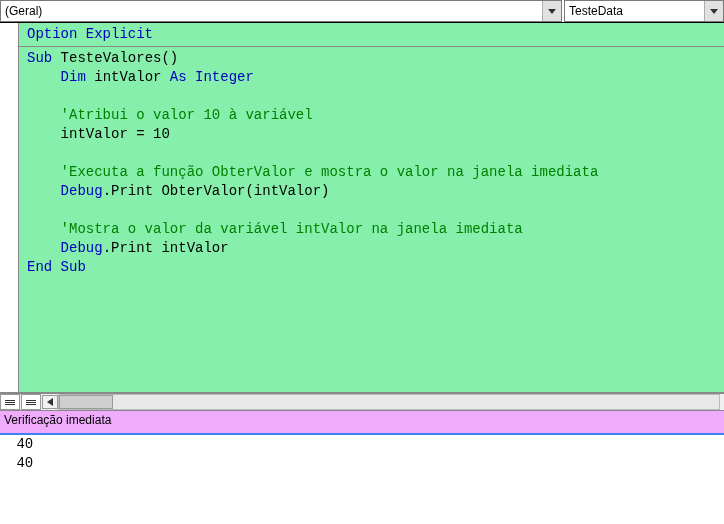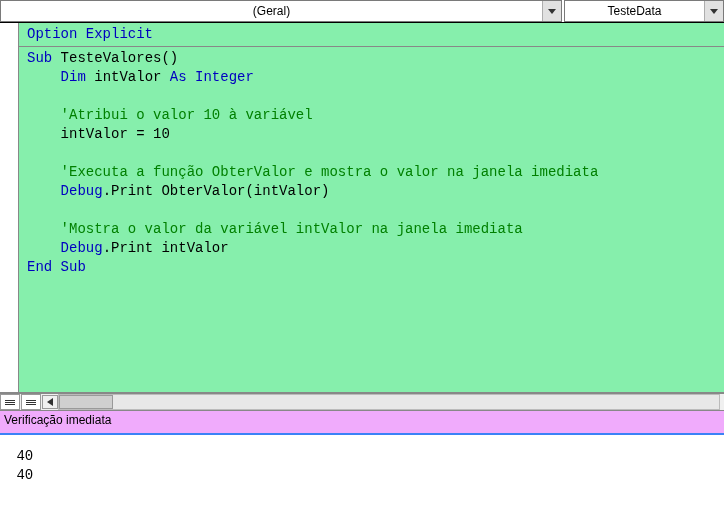--- a/index.html
+++ b/index.html
@@ -14,21 +14,20 @@
     height: 524px;
     position: relative;
     overflow: hidden;
     box-sizing: border-box;
   }
   .dropdowns {
     display: flex;
     height: 22px;
     background: #fff;
     border-bottom: 1px solid #000;
-    text-align: center;
   }
   .dd {
     display: flex;
     align-items: center;
     border: 1px solid #7a7a7a;
     background: #fff;
     font-family: Tahoma, Arial, sans-serif;
     font-size: 12px;
     box-sizing: border-box;
   }
@@ -133,21 +132,21 @@
   .immediate-header {
     height: 24px;
     background: #f0abfc;
     border-bottom: 2px solid #3b82f6;
     font-family: Tahoma, Arial, sans-serif;
     font-size: 12px;
     padding: 2px 4px;
     box-sizing: border-box;
   }
   .immediate-body {
-    padding: 12px 8px;
+    padding: 0 8px;
     font-family: Consolas, "Courier New", monospace;
     font-size: 14px;
     line-height: 19px;
     white-space: pre;
   }
 </style>
 </head>
 <body>
 <div class="wrapper">
 

